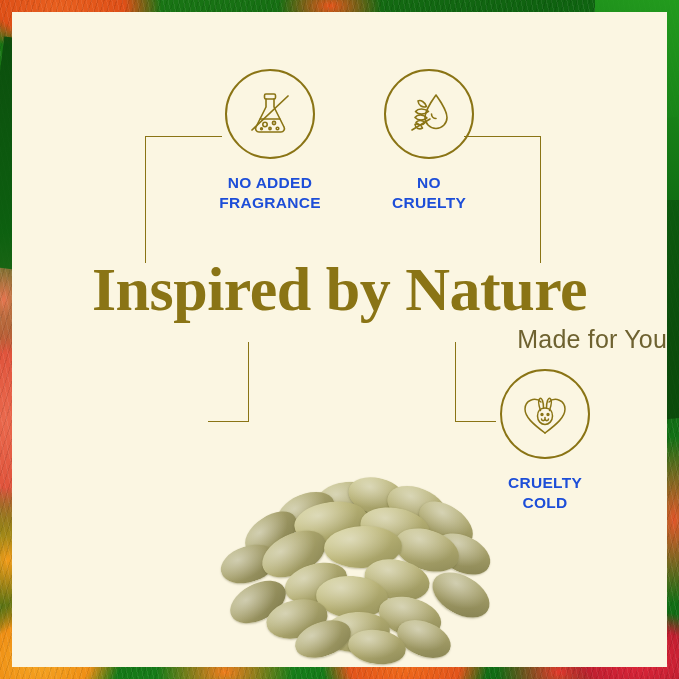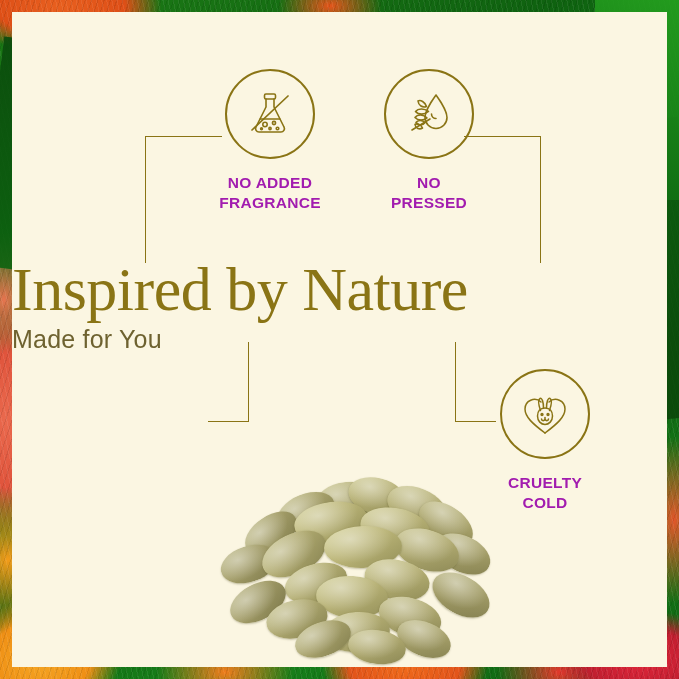--- a/index.html
+++ b/index.html
@@ -120,21 +120,21 @@
     background: transparent;
   }
   .badge-circle svg { display: block; }
   .badge-label {
     margin-top: 14px;
     font-family: "Liberation Sans", sans-serif;
     font-weight: bold;
     font-size: 15.5px;
     line-height: 1.28;
     letter-spacing: .3px;
-    color: #a21caf;
+    color: #1d4ed8;
     white-space: pre-line;
   }
 
   #badge-fragrance { left: 183px; top: 57px; }
   #badge-fillers   { left: 342px; top: 57px; }
   #badge-cold      { left:  72px; top: 352px; }
   #badge-cruelty   { left: 458px; top: 357px; }
 
   
   .connector {
@@ -179,34 +179,34 @@
     border-left-width: 1.5px;
     border-bottom-width: 1.5px;
   }
 
   
   .headline {
     position: absolute;
     left: 0;
     top: 245px;
     width: 655px;
-    text-align: left;
+    text-align: center;
     font-family: "Liberation Serif", serif;
-    font-weight: normal;
+    font-weight: bold;
     font-size: 62px;
     line-height: 1.05;
     color: #8a7415;
     letter-spacing: -0.5px;
   }
   .subhead {
     position: absolute;
     left: 0;
     top: 313px;
     width: 655px;
-    text-align: left;
+    text-align: right;
     font-family: "Liberation Sans", sans-serif;
     font-weight: normal;
     font-size: 25px;
     color: #6e6230;
     letter-spacing: .2px;
   }
 
   
   .seed-pile {
     position: absolute;
@@ -270,21 +270,21 @@
             <path d="M30 34 L12 45"></path>
             <path d="M28.5 26.5 C24 23 18 23.5 15.5 26.5 C18.5 30 24.5 30 28.5 26.5 Z"></path>
             <path d="M27 33 C23.5 29 17.5 29 15 32.5 C18 36 24 35.5 27 33 Z"></path>
             <path d="M26.5 21.5 C25 17 20.5 14.5 18 16 C18.5 20.5 22.5 23 26.5 21.5 Z"></path>
             <path d="M25 37.5 C22 34.5 17.5 35 16 37.5 C18.5 41 23 40.5 25 37.5 Z"></path>
             <path d="M22.5 43 C21 39.5 17 38 15 39.5 C15.5 43.5 19.5 45 22.5 43 Z"></path>
           </g>
         </svg>
       </div>
       <div class="badge-label">NO
-PRESSED</div>
+CRUELTY</div>
     </div>
 
 
     <div class="badge" id="badge-cruelty">
       <div class="badge-circle">
         <svg width="58" height="58" viewBox="0 0 58 58">
           <g fill="none" stroke="#8a7415" stroke-width="1.5" stroke-linecap="round" stroke-linejoin="round">
             <path d="M29 48 C17 39 9 32 9 24 A9.5 9.5 0 0 1 25 17"></path>
             <path d="M29 48 C41 39 49 32 49 24 A9.5 9.5 0 0 0 33 17"></path>
             <path d="M24.5 25.5 C22.5 19.5 22 14.5 24 13.5 C26 12.5 27.5 17 27.5 23"></path>

